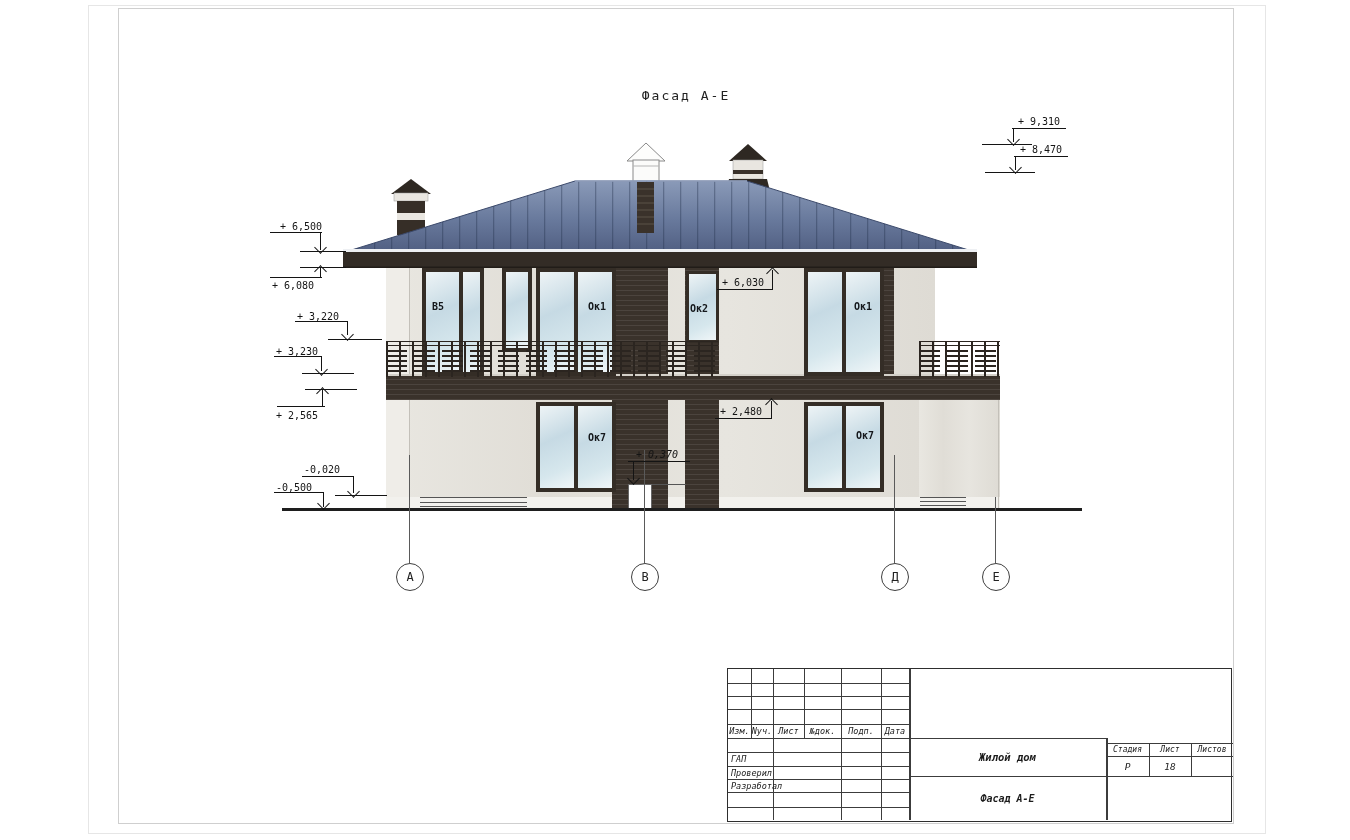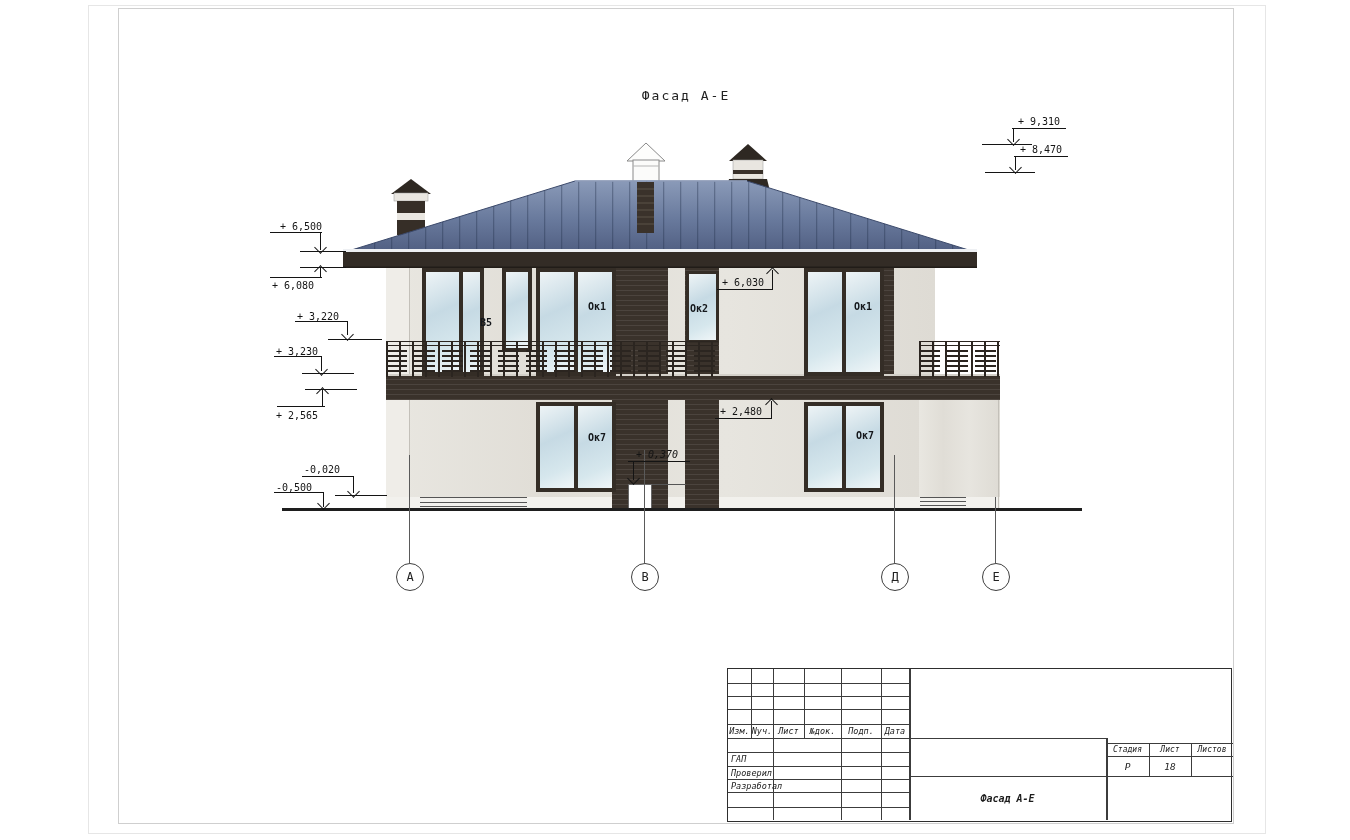--- a/index.html
+++ b/index.html
@@ -130,21 +130,21 @@
   <div class="dark-sec" style="left:685px;top:400px;width:34px;height:110px;"></div>
 
   <div class="slabline" style="left:386px;top:374px;width:614px;height:2px;"></div>
   <div class="band" style="left:386px;top:376px;width:614px;height:24px;"></div>
 
   <div class="win" style="left:422px;top:268px;width:62px;height:108px;">
     <div class="panes">
         <div class="pane wide"></div>
         <div class="pane"></div>
       </div>
-    <span class="wlabel" style="left:10px;top:49px;margin-left:48px;">В5</span>
+    <span class="wlabel" style="left:10px;top:33px;">В5</span>
   </div>
   <div class="win" style="left:502px;top:268px;width:30px;height:84px;">
     <div class="panes">
         <div class="pane"></div>
       </div>
   </div>
   <div class="win" style="left:536px;top:268px;width:80px;height:108px;">
     <div class="panes">
         <div class="pane"></div>
         <div class="pane"></div>
@@ -331,20 +331,21 @@
     <div class="tcell" style="left:23px;top:55px;width:22px;height:14px;">Nуч.</div>
     <div class="tcell" style="left:45px;top:55px;width:31px;height:14px;">Лист</div>
     <div class="tcell" style="left:76px;top:55px;width:37px;height:14px;">№док.</div>
     <div class="tcell" style="left:113px;top:55px;width:40px;height:14px;">Подп.</div>
     <div class="tcell" style="left:153px;top:55px;width:28px;height:14px;">Дата</div>
 
     <div class="tcell tleft" style="left:0;top:83px;width:45px;height:14px;">ГАП</div>
     <div class="tcell tleft" style="left:0;top:97px;width:45px;height:13px;">Проверил</div>
     <div class="tcell tleft" style="left:0;top:110px;width:45px;height:13px;">Разработал</div>
 
+    <div class="tcell" style="left:181px;top:69px;width:197px;height:38px;font-size:10.5px;font-weight:bold;">Жилой дом</div>
     <div class="tcell" style="left:181px;top:107px;width:197px;height:44px;font-size:10px;font-weight:bold;">Фасад А-Е</div>
 
     <div class="tcell" style="left:378px;top:74px;width:43px;height:13px;font-size:8px;">Стадия</div>
     <div class="tcell" style="left:421px;top:74px;width:42px;height:13px;font-size:8px;">Лист</div>
     <div class="tcell" style="left:463px;top:74px;width:42px;height:13px;font-size:8px;">Листов</div>
     <div class="tcell" style="left:378px;top:87px;width:43px;height:20px;font-size:9.5px;">Р</div>
     <div class="tcell" style="left:421px;top:87px;width:42px;height:20px;font-size:9.5px;">18</div>
     <div class="tcell" style="left:463px;top:87px;width:42px;height:20px;font-size:9.5px;"></div>
   </div>
 

